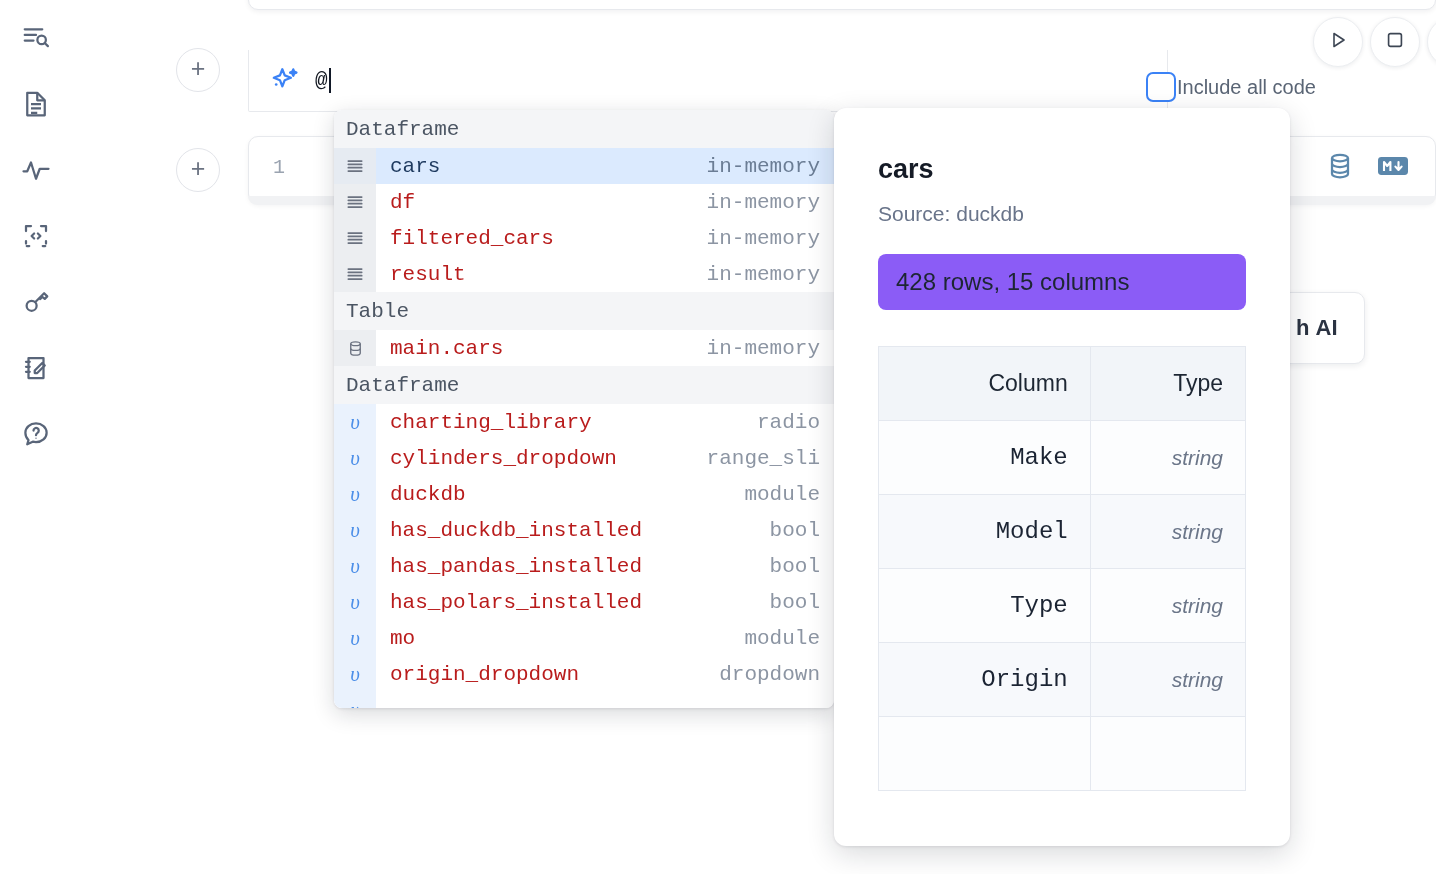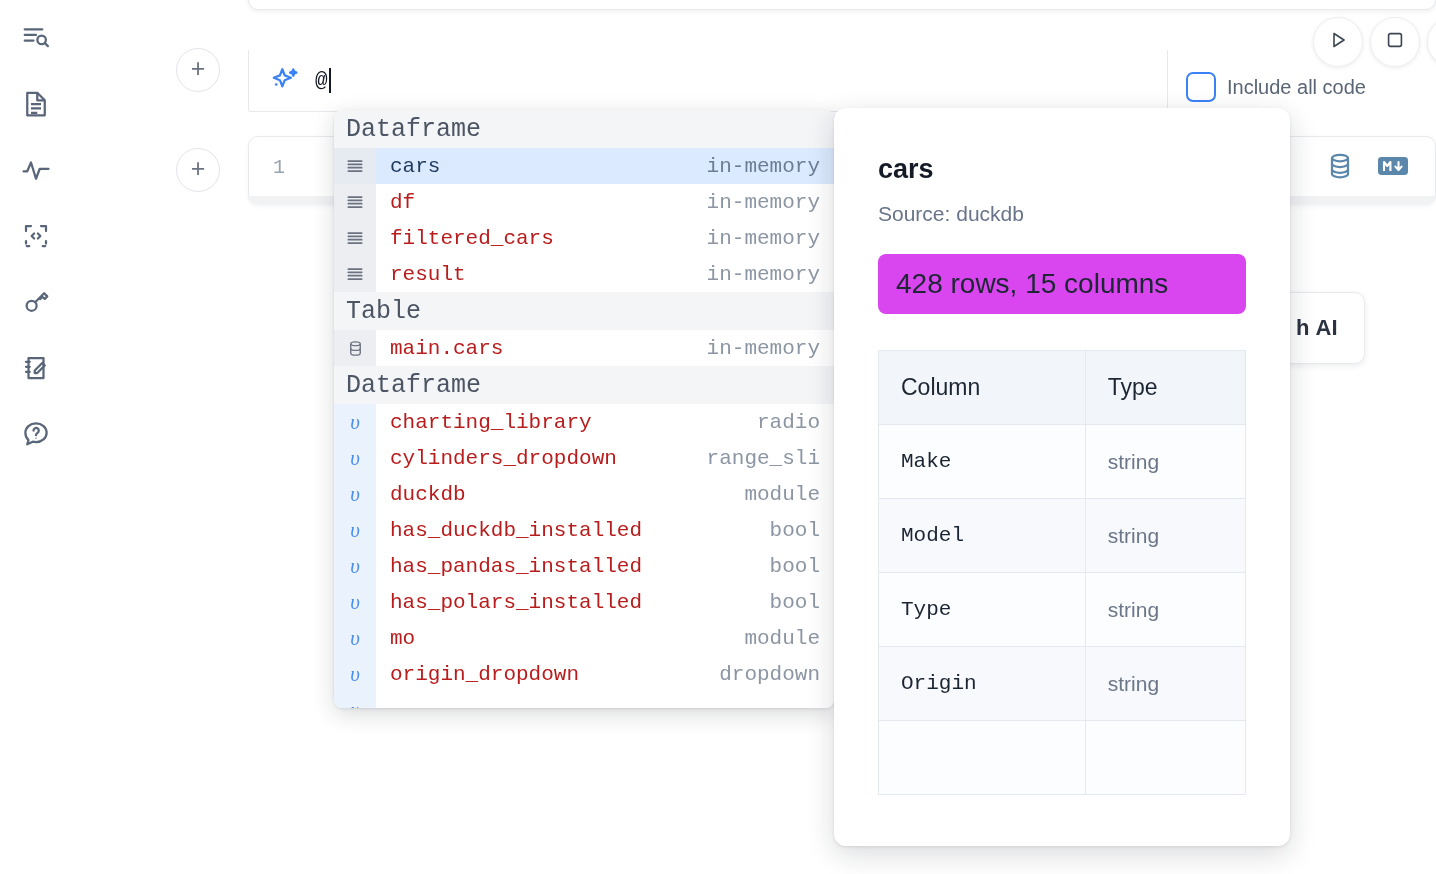--- a/index.html
+++ b/index.html
@@ -65,22 +65,22 @@
     box-shadow: 0 1px 4px rgba(16,24,40,.08);
     display: flex; align-items: center; justify-content: center; cursor: pointer;
     color: #3d4654;
   }
   #run-btn  { left: 1313px; top: 17px; }
   #stop-btn { left: 1370px; top: 17px; }
   #extra-btn{ left: 1427px; top: 17px; }
 
   
   .include-row {
-    position: absolute; left: 1186px; top: 72px;
-    display: flex; align-items: center; gap: 11px; cursor: pointer;
+    position: absolute; left: 1146px; top: 72px;
+    display: flex; align-items: center; gap: 1px; cursor: pointer;
   }
   .chk {
     width: 30px; height: 30px; border: 2px solid #3b82f6; border-radius: 7px; background: #fff;
   }
   .include-label { font-size: 20px; color: #5a6575; }
 
   
   .code-cell {
     position: absolute; left: 248px; top: 136px; width: 1188px; height: 68px;
     background: #fff; border: 1px solid #e7e9ed; border-radius: 10px;
@@ -109,21 +109,21 @@
 
   
   .ac {
     position: absolute; left: 334px; top: 110px; width: 500px; height: 598px;
     background: #fff; border-radius: 8px;
     box-shadow: 0 6px 22px rgba(16,24,40,.16), 0 1px 3px rgba(16,24,40,.10);
     overflow: hidden;
   }
   .ac-group {
     height: 38px; background: #f4f5f7; color: #4b5563;
-    font-family: "Liberation Mono", monospace; font-size: 25px;
+    font-family: "Liberation Mono", monospace; font-size: 21px;
     display: flex; align-items: center; padding-left: 12px;
   }
   .ac-item {
     height: 36px; display: flex; align-items: center; background: #fff;
     font-family: "Liberation Mono", monospace; font-size: 21px; cursor: pointer;
   }
   .ac-item .ic-slot {
     width: 42px; min-width: 42px; height: 36px;
     display: flex; align-items: center; justify-content: center;
     background: #eceef1; color: #6b7280;
@@ -139,34 +139,34 @@
   
   .docs {
     position: absolute; left: 834px; top: 108px; width: 456px; height: 738px;
     background: #fff; border-radius: 12px;
     box-shadow: 0 8px 28px rgba(16,24,40,.16), 0 1px 3px rgba(16,24,40,.10);
     padding: 46px 44px 0 44px; overflow: hidden;
   }
   .docs-title { font-size: 27px; font-weight: 700; color: #151b26; }
   .docs-source { margin-top: 17px; font-size: 21px; color: #69748a; }
   .docs-shape {
-    margin-top: 28px; background: #d946ef; border-radius: 8px;
-    padding: 14px 18px; font-size: 28px; color: #1d2633;
+    margin-top: 28px; background: #8b5cf6; border-radius: 8px;
+    padding: 14px 18px; font-size: 24px; color: #1d2633;
   }
   .docs-table { margin-top: 36px; width: 368px; border-collapse: collapse; }
   .docs-table th, .docs-table td {
-    border: 1px solid #e4e8ef; text-align: left; height: 74px;
+    border: 1px solid #e4e8ef; text-align: right; height: 74px;
     padding: 0 22px; vertical-align: middle;
   }
   .docs-table th { background: #f2f5f9; font-weight: 400; font-size: 23px; color: #1d2633; }
   .docs-table td.col {
-    font-family: "Liberation Mono", monospace; font-size: 21px; color: #1b2433;
+    font-family: "Liberation Mono", monospace; font-size: 24px; color: #1b2433;
     background: #fcfdfe;
   }
-  .docs-table td.typ { font-size: 21px; color: #6b7689; background: #fcfdfe; }
+  .docs-table td.typ { font-size: 21px; color: #6b7689; background: #fcfdfe; font-style: italic; }
   .docs-table tr.alt td { background: #f7f9fc; }
 </style>
 </head>
 <body>
 
 <div id="root">
 
   <div class="rail">
     <div class="rail-btn">
       <span>

